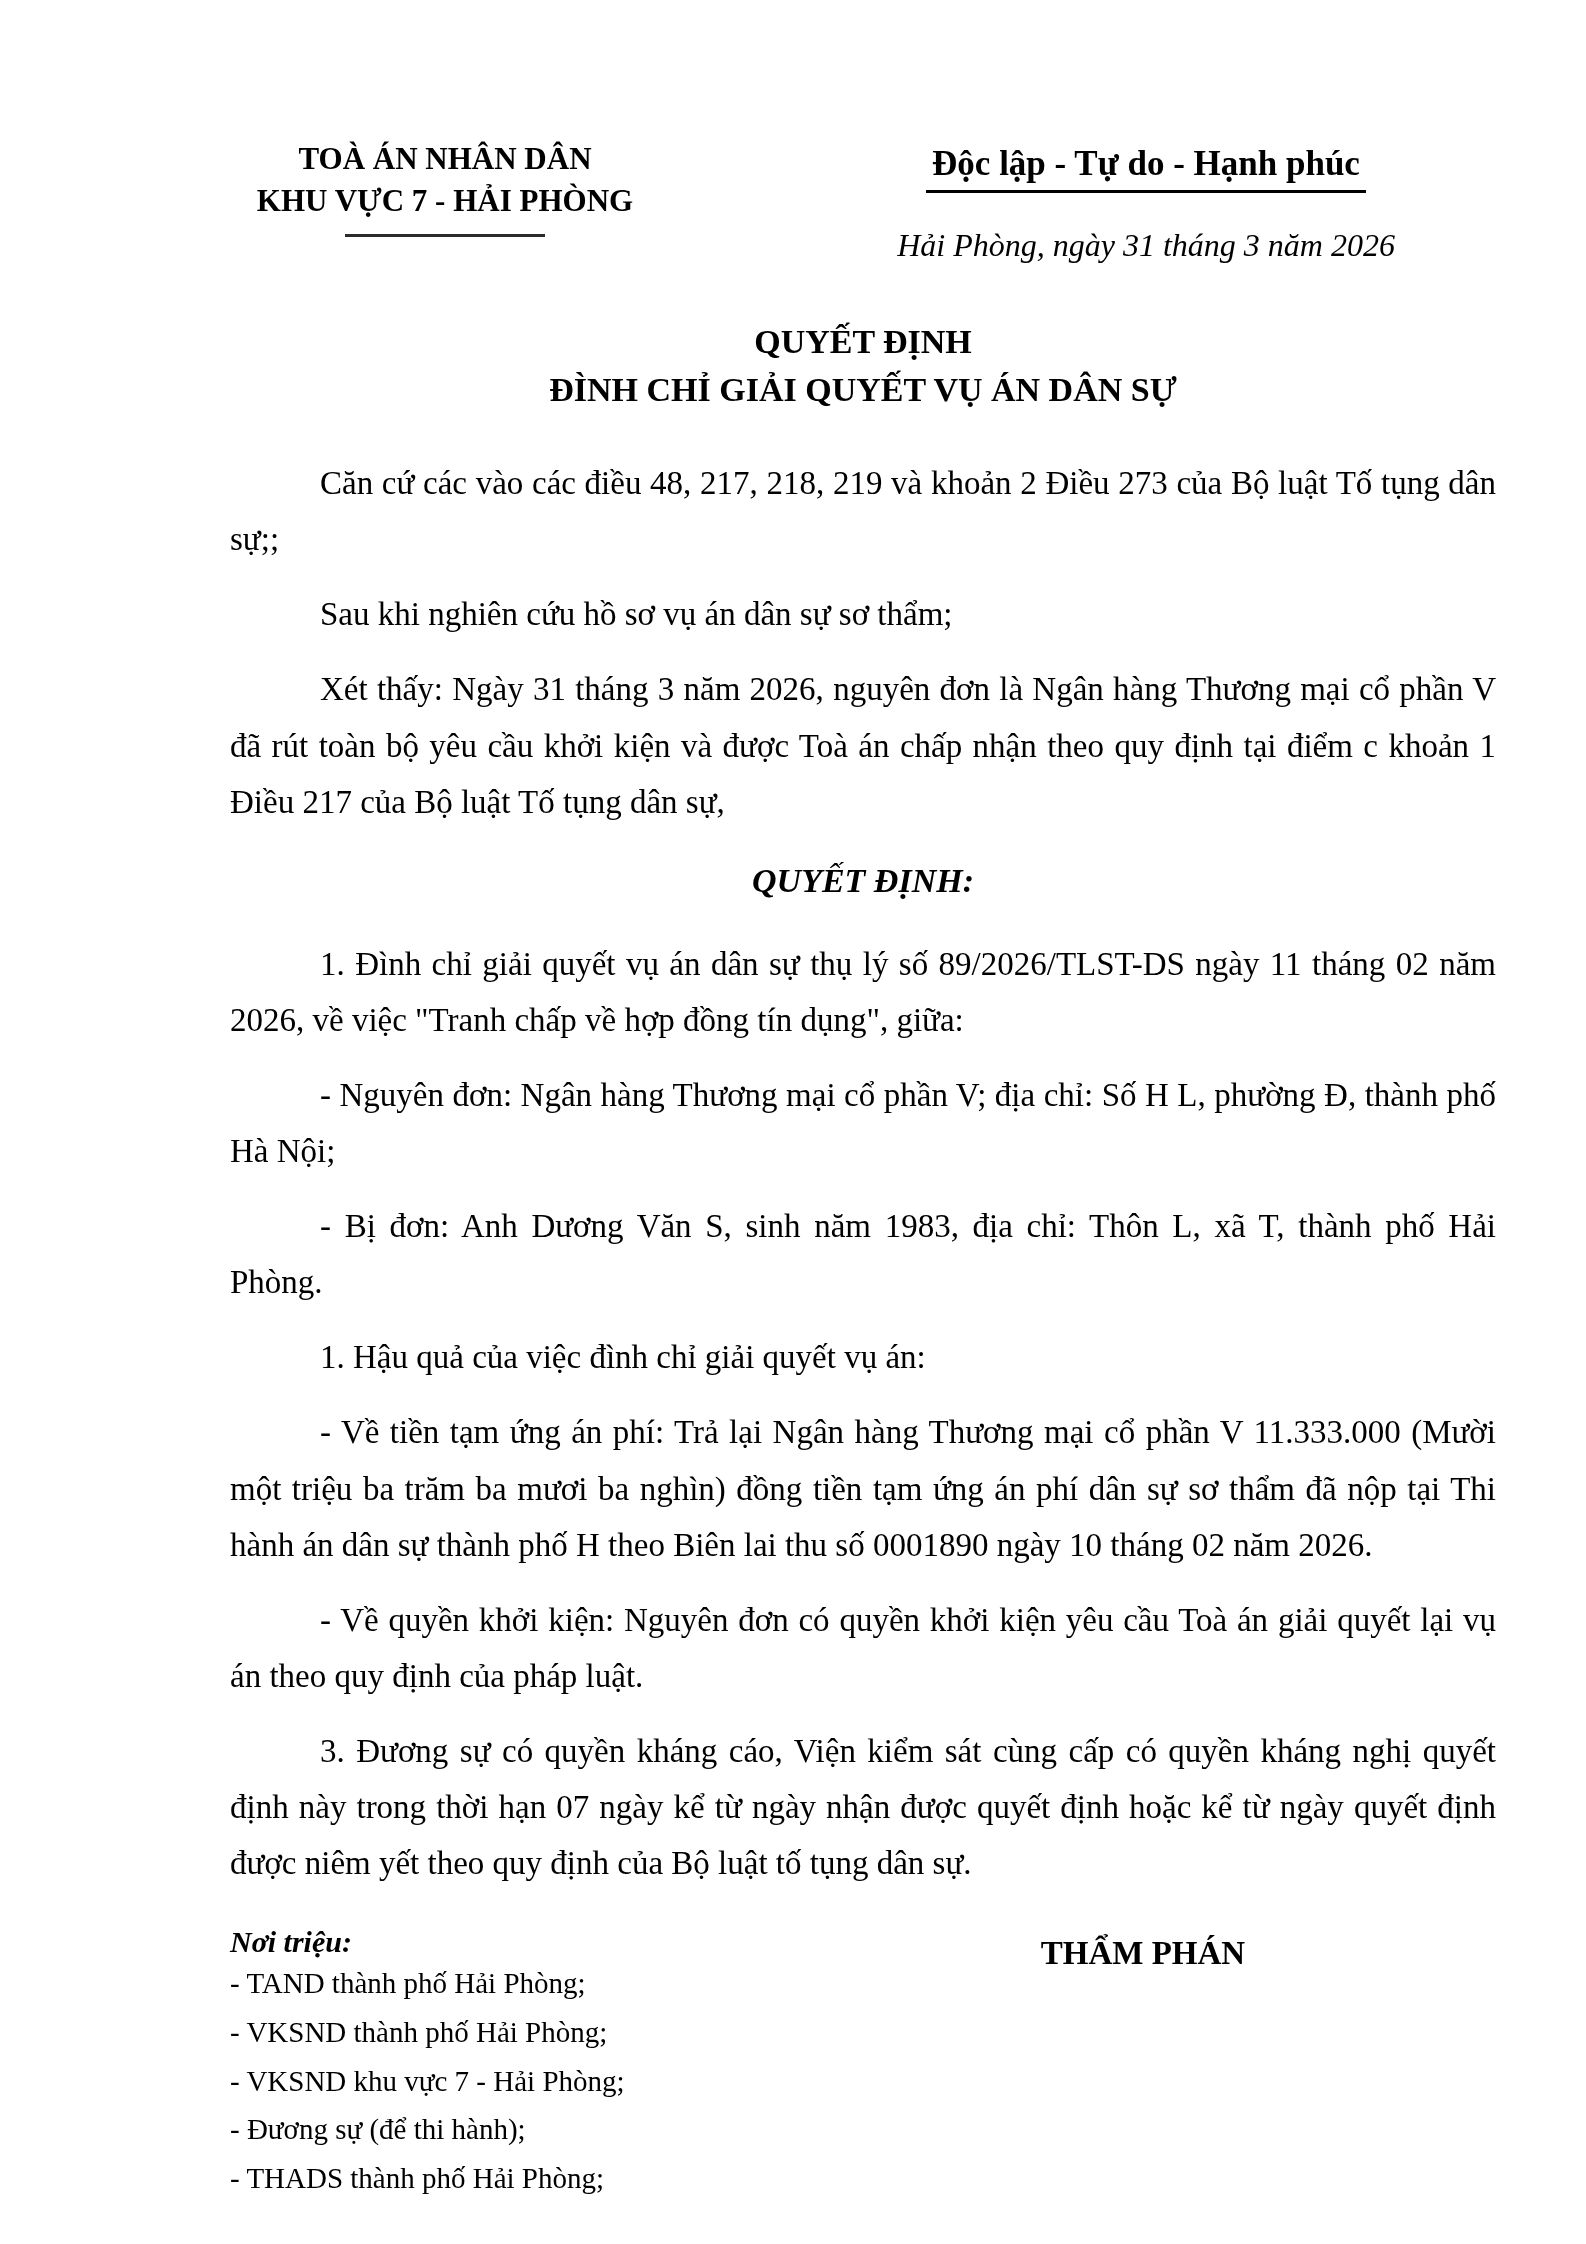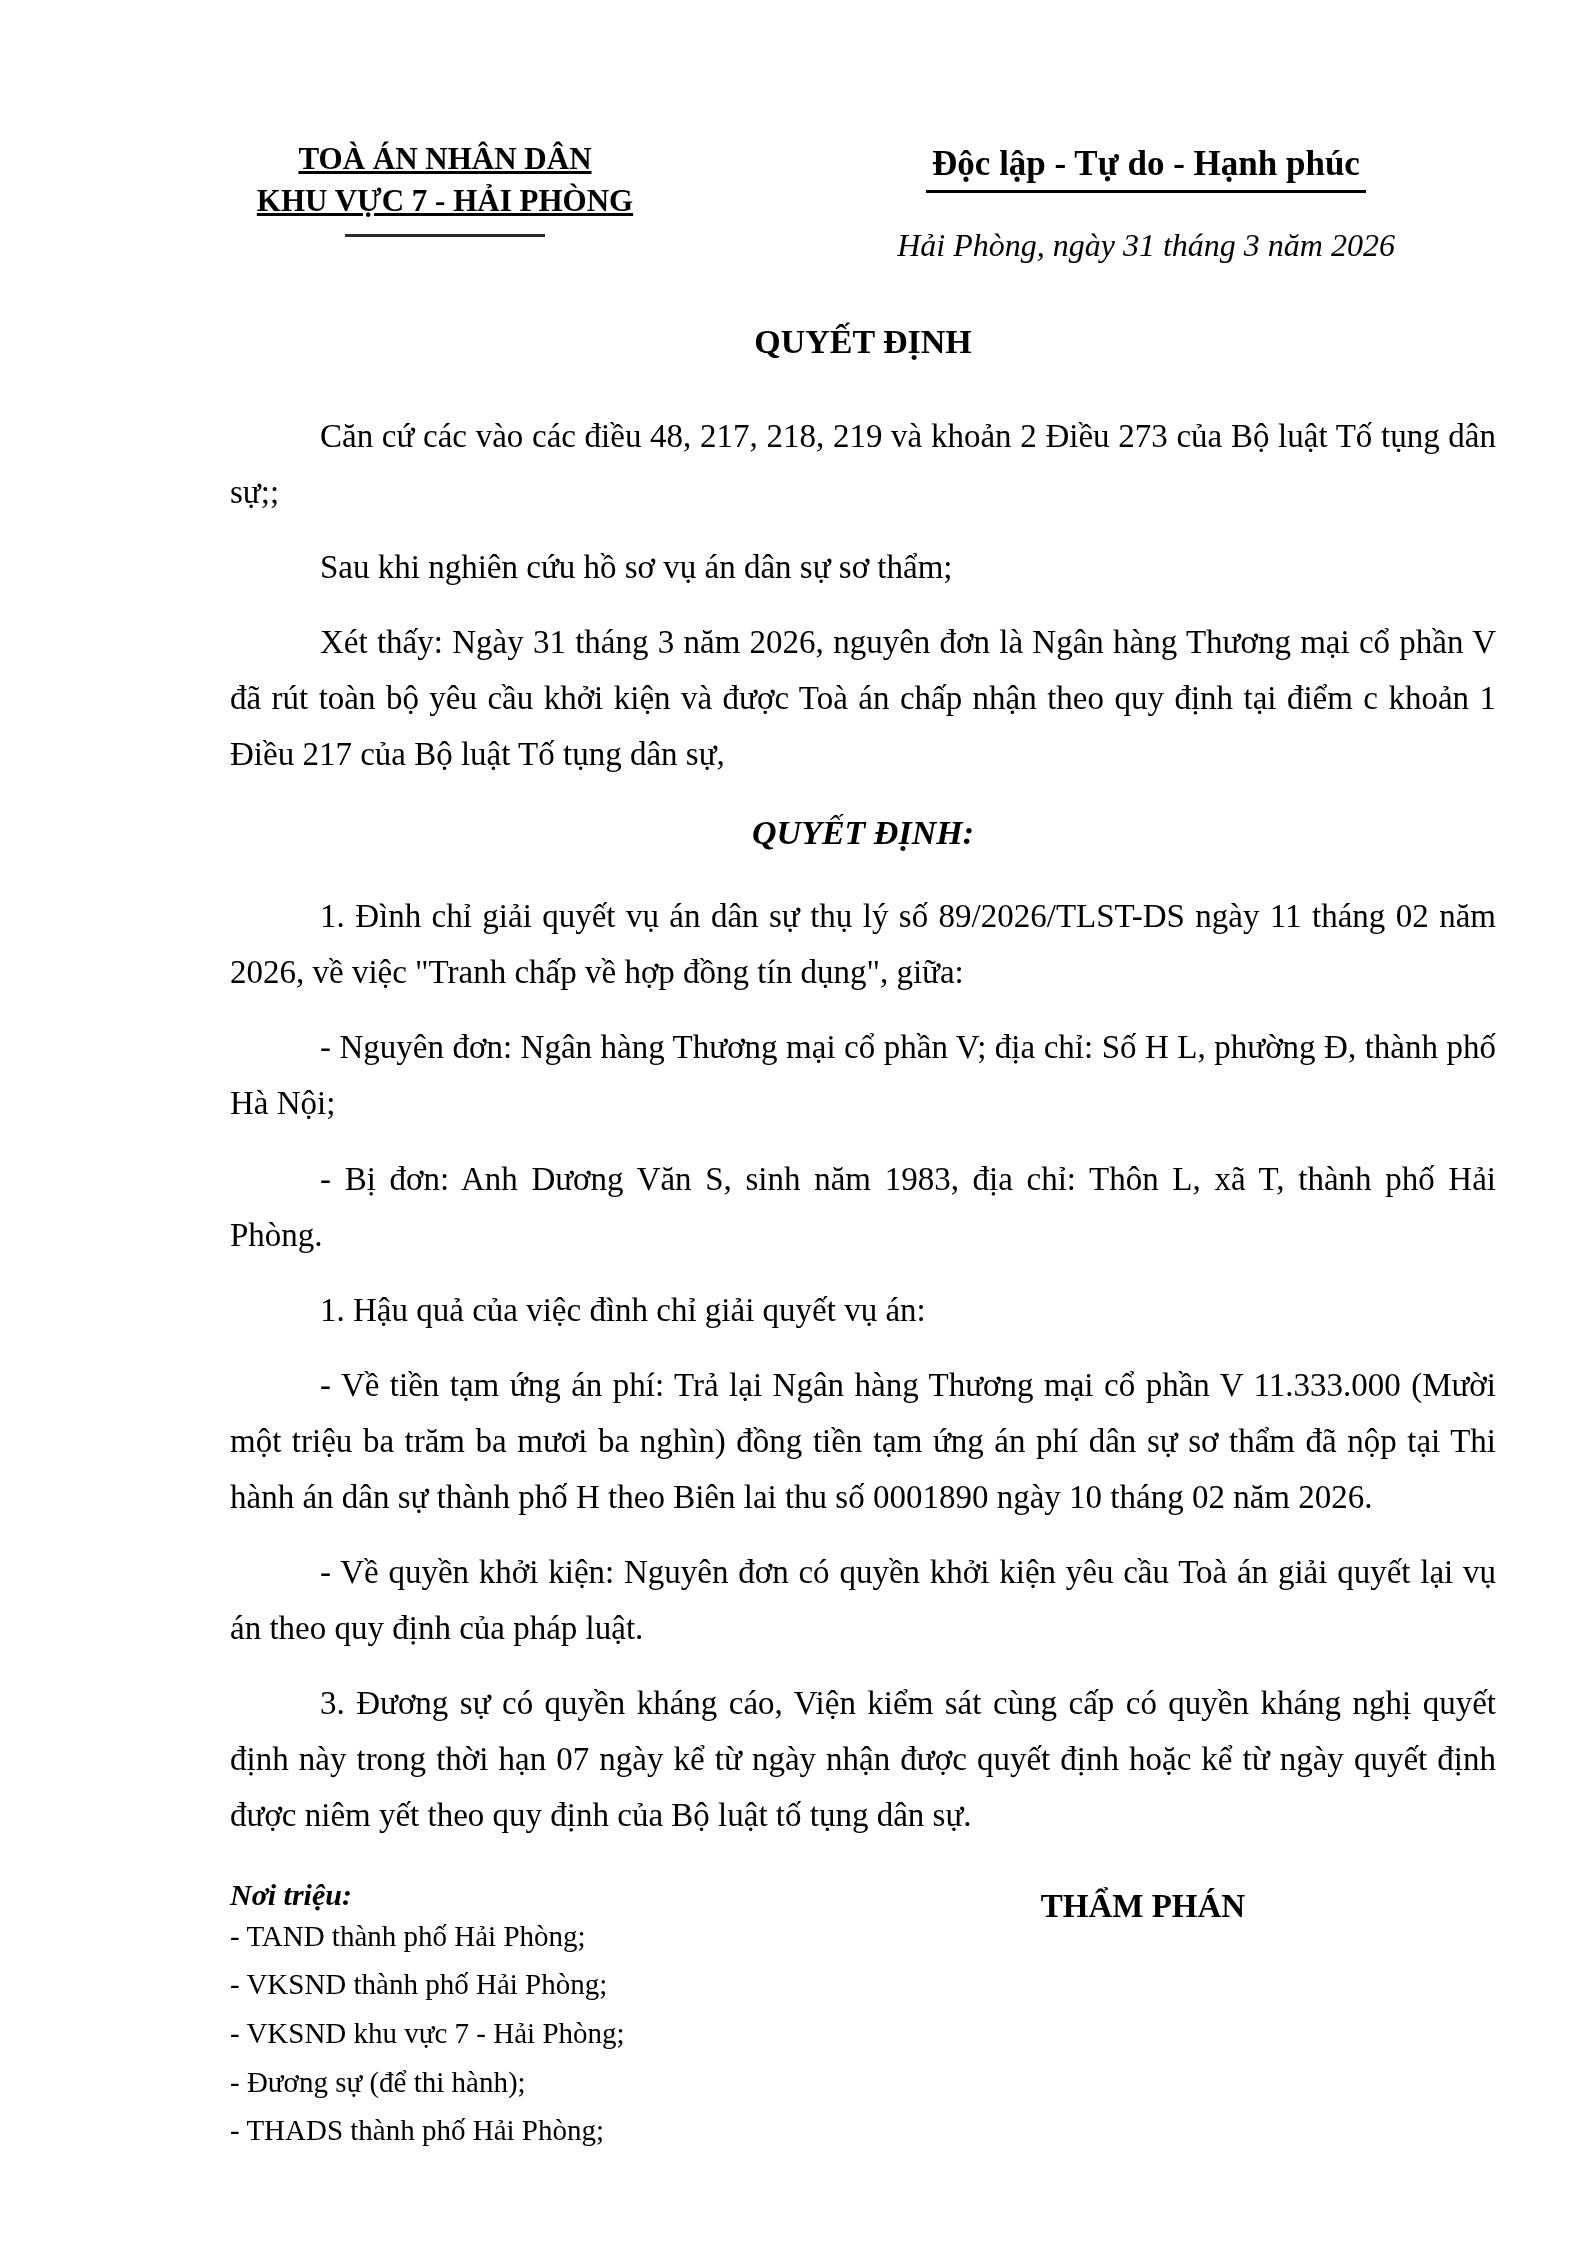--- a/index.html
+++ b/index.html
@@ -9,21 +9,21 @@
     height: 2244px;
     background: #ffffff;
     color: #000000;
     font-family: "Liberation Serif", "DejaVu Serif", serif;
     box-sizing: border-box;
     padding: 138px 90px 0 230px;
     overflow: hidden;
   }
   
   .header { display: flex; justify-content: space-between; align-items: flex-start; }
-  .header-left  { width: 430px; text-align: center; text-decoration: underline; }
+  .header-left  { width: 430px; text-align: center; }
   .header-right { width: 700px; text-align: center; }
   .court-line1 { font-size: 31px; font-weight: bold; line-height: 1.35; }
   .court-line2 { font-size: 31px; font-weight: bold; line-height: 1.35; }
   .court-rule  { width: 200px; height: 0; border-top: 3px solid #2b2b2b; margin: 12px auto 0 auto; }
   .doc-number  { font-size: 32px; margin-top: 44px; }
   .motto-line1 { font-size: 32px; font-weight: bold; line-height: 1.3; }
   .motto-line2 {
     display: inline-block;
     font-size: 35px; font-weight: bold;
     margin-top: 6px; padding: 0 6px 6px 6px;
@@ -70,20 +70,21 @@
     <div class="header-right">
       <div>
         <span class="motto-line2">Độc lập - Tự do - Hạnh phúc</span>
       </div>
       <div class="dateline">Hải Phòng, ngày 31 tháng 3 năm 2026</div>
     </div>
   </div>
 
   <div class="doc-title">
     <div>QUYẾT ĐỊNH</div>
+    <div>ĐÌNH CHỈ GIẢI QUYẾT VỤ ÁN DÂN SỰ</div>
   </div>
 
   <div class="body-text">
     <p class="para">Căn cứ các vào các điều 48, 217, 218, 219 và khoản 2 Điều 273 của Bộ luật Tố tụng dân sự;;</p>
     <p class="para">Sau khi nghiên cứu hồ sơ vụ án dân sự sơ thẩm;</p>
     <p class="para">Xét thấy: Ngày 31 tháng 3 năm 2026, nguyên đơn là Ngân hàng Thương mại cổ phần V đã rút toàn bộ yêu cầu khởi kiện và được Toà án chấp nhận theo quy định tại điểm c khoản 1 Điều 217 của Bộ luật Tố tụng dân sự,</p>
 
     <div class="decision-heading">QUYẾT ĐỊNH:</div>
 
     <p class="para">1. Đình chỉ giải quyết vụ án dân sự thụ lý số 89/2026/TLST-DS ngày  11 tháng 02 năm 2026, về việc "Tranh chấp về hợp đồng tín dụng", giữa:</p>

